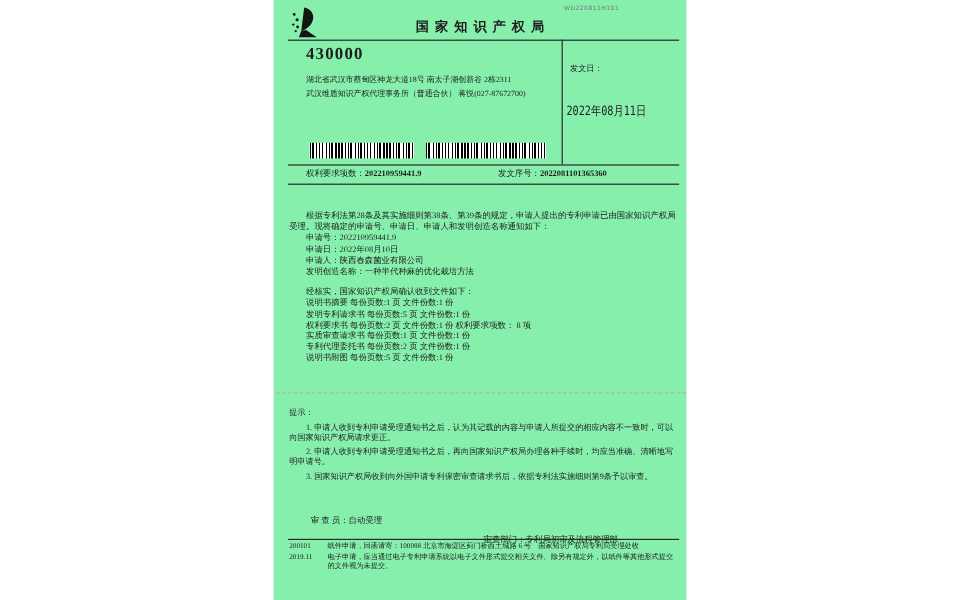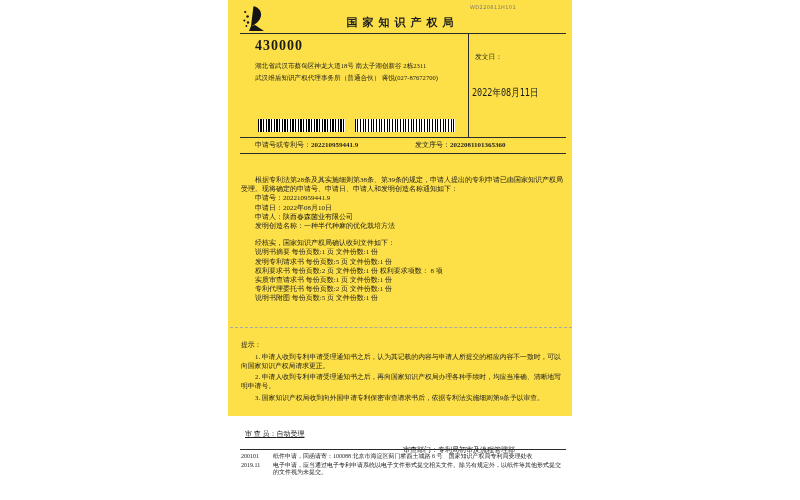--- a/index.html
+++ b/index.html
@@ -1,21 +1,21 @@
 <!DOCTYPE html>
 <html><head>
 <meta charset="utf-8">
 <style>
   html,body{margin:0;padding:0;}
   body{
     width:800px;height:500px;background:#ffffff;position:relative;
     font-family:"Liberation Serif","DejaVu Serif",serif;
     color:#1c1c1c;overflow:hidden;
   }
-  .doc{position:absolute;left:228px;top:0;width:344px;height:416px;background:#fde047;}
+  .doc{position:absolute;left:228px;top:0;width:344px;height:500px;background:#86efac;}
 
   
   .hr{position:absolute;left:12px;right:6px;border-top:1px solid #2a2a2a;height:0;}
   .hr-top{top:33px;}
   .hr-mid{top:137px;}
   .hr-ref{top:153px;}
   .hr-foot{top:449px;}
   .vline{position:absolute;left:240px;top:33px;height:104px;width:0;border-left:1px solid #2a2a2a;}
   .divider{position:absolute;left:2px;right:0;top:327px;border-top:1px dashed #a9a9a9;height:0;}
 
@@ -52,21 +52,21 @@
   .intro{text-indent:14px;}
   .field,.file,.received-intro{margin-left:14px !important;white-space:nowrap;}
   .received-intro{margin-top:8px !important;}
 
   
   .notes{position:absolute;left:13px;width:326px;top:340px;font-size:6.8px;line-height:9px;}
   .notes p{margin:0 0 2.5px;}
   .note{text-indent:14px;}
 
   
-  .examiner-left{position:absolute;left:17px;top:429px;font-size:7px;white-space:nowrap;text-decoration:underline;}
+  .examiner-left{position:absolute;left:31px;top:429px;font-size:7px;white-space:nowrap;}
   .examiner-right{position:absolute;left:175px;top:429px;font-size:7px;white-space:nowrap;margin-top:16px;}
 
   
   .footer{position:absolute;left:13px;right:6px;top:453px;font-size:6px;line-height:7.6px;}
   .frow{display:flex;gap:7px;margin-bottom:1px;}
   .fcode{width:25px;flex-shrink:0;}
   .ftext{flex:1;}
 </style>
 </head>
 <body>
@@ -93,21 +93,21 @@
 
   <div class="issue-label">发文日：</div>
   <div class="issue-date">2022年08月11日</div>
 
   <div class="barcode b1"></div>
   <div class="barcode b2"></div>
 
   <div class="hr hr-mid"></div>
 
   <div class="ref-app">
-    <span>申请号或专利号：</span><span class="ref-num">202210959441.9</span>
+    <span>权利要求项数：</span><span class="ref-num">202210959441.9</span>
   </div>
   <div class="ref-serial">
     <span>发文序号：</span><span class="ref-num">2022081101365360</span>
   </div>
   <div class="hr hr-ref"></div>
 
 
   <div class="body-block">
     <p class="intro">根据专利法第28条及其实施细则第38条、第39条的规定，申请人提出的专利申请已由国家知识产权局受理。现将确定的申请号、申请日、申请人和发明创造名称通知如下：</p>
     <p class="field"><span>申请号：</span><span>202210959441.9</span></p>

